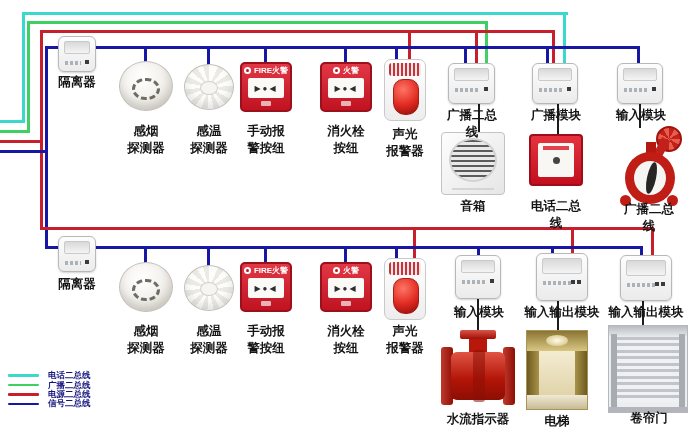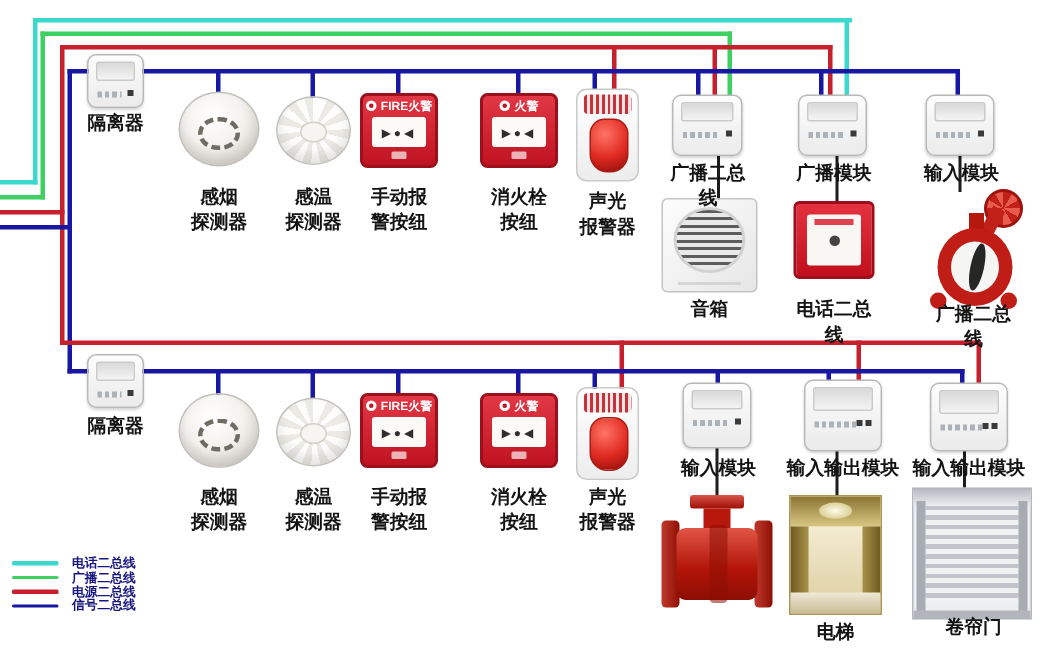--- a/index.html
+++ b/index.html
@@ -359,20 +359,23 @@
     </div>
   <div class="lbl" style="left:448px;top:304px;width:62px;">
       <span>输入模块</span>
     </div>
   <div class="lbl" style="left:522px;top:304px;width:80px;">
       <span>输入输出模块</span>
     </div>
   <div class="lbl" style="left:606px;top:304px;width:80px;">
       <span>输入输出模块</span>
     </div>
+  <div class="lbl" style="left:439px;top:411px;width:78px;">
+      <span>水流指示器</span>
+    </div>
   <div class="lbl" style="left:528px;top:413px;width:58px;">
       <span>电梯</span>
     </div>
   <div class="lbl" style="left:619px;top:410px;width:60px;">
       <span>卷帘门</span>
     </div>
 
   <div class="legend">
     <div class="row">
       <span class="sw c-phone"></span>

